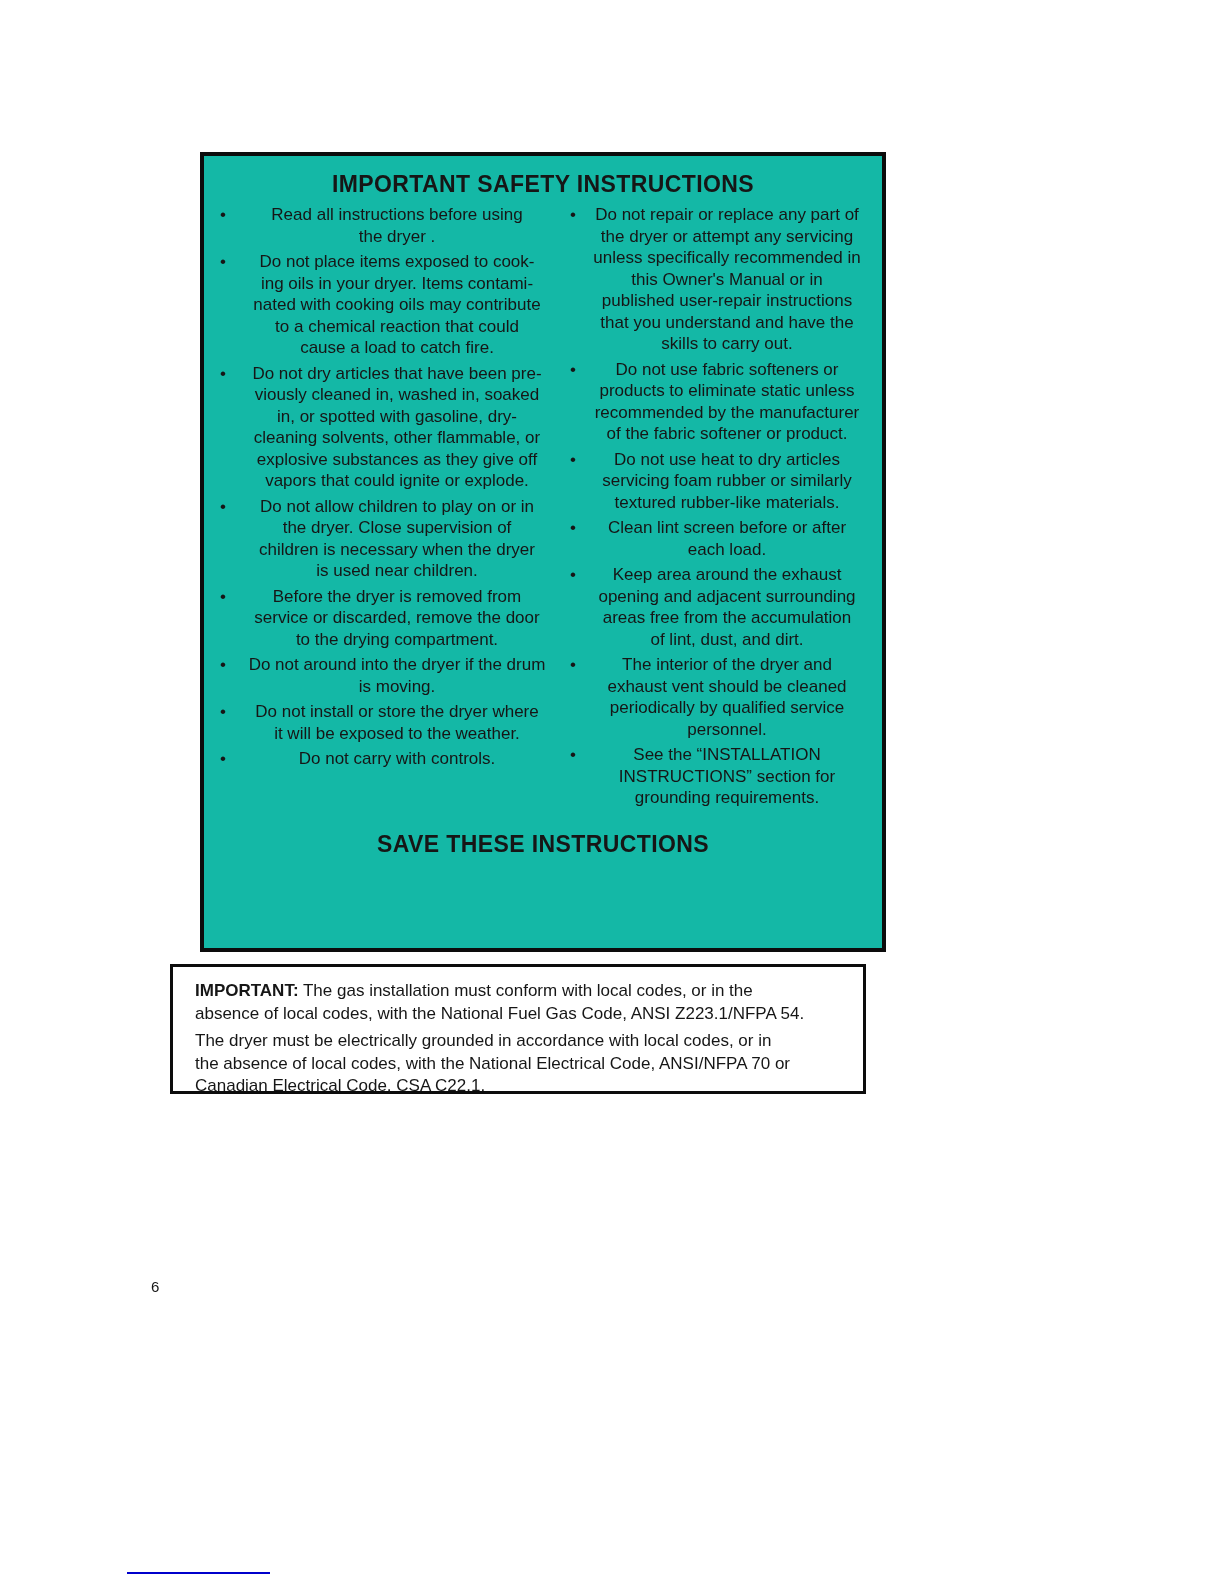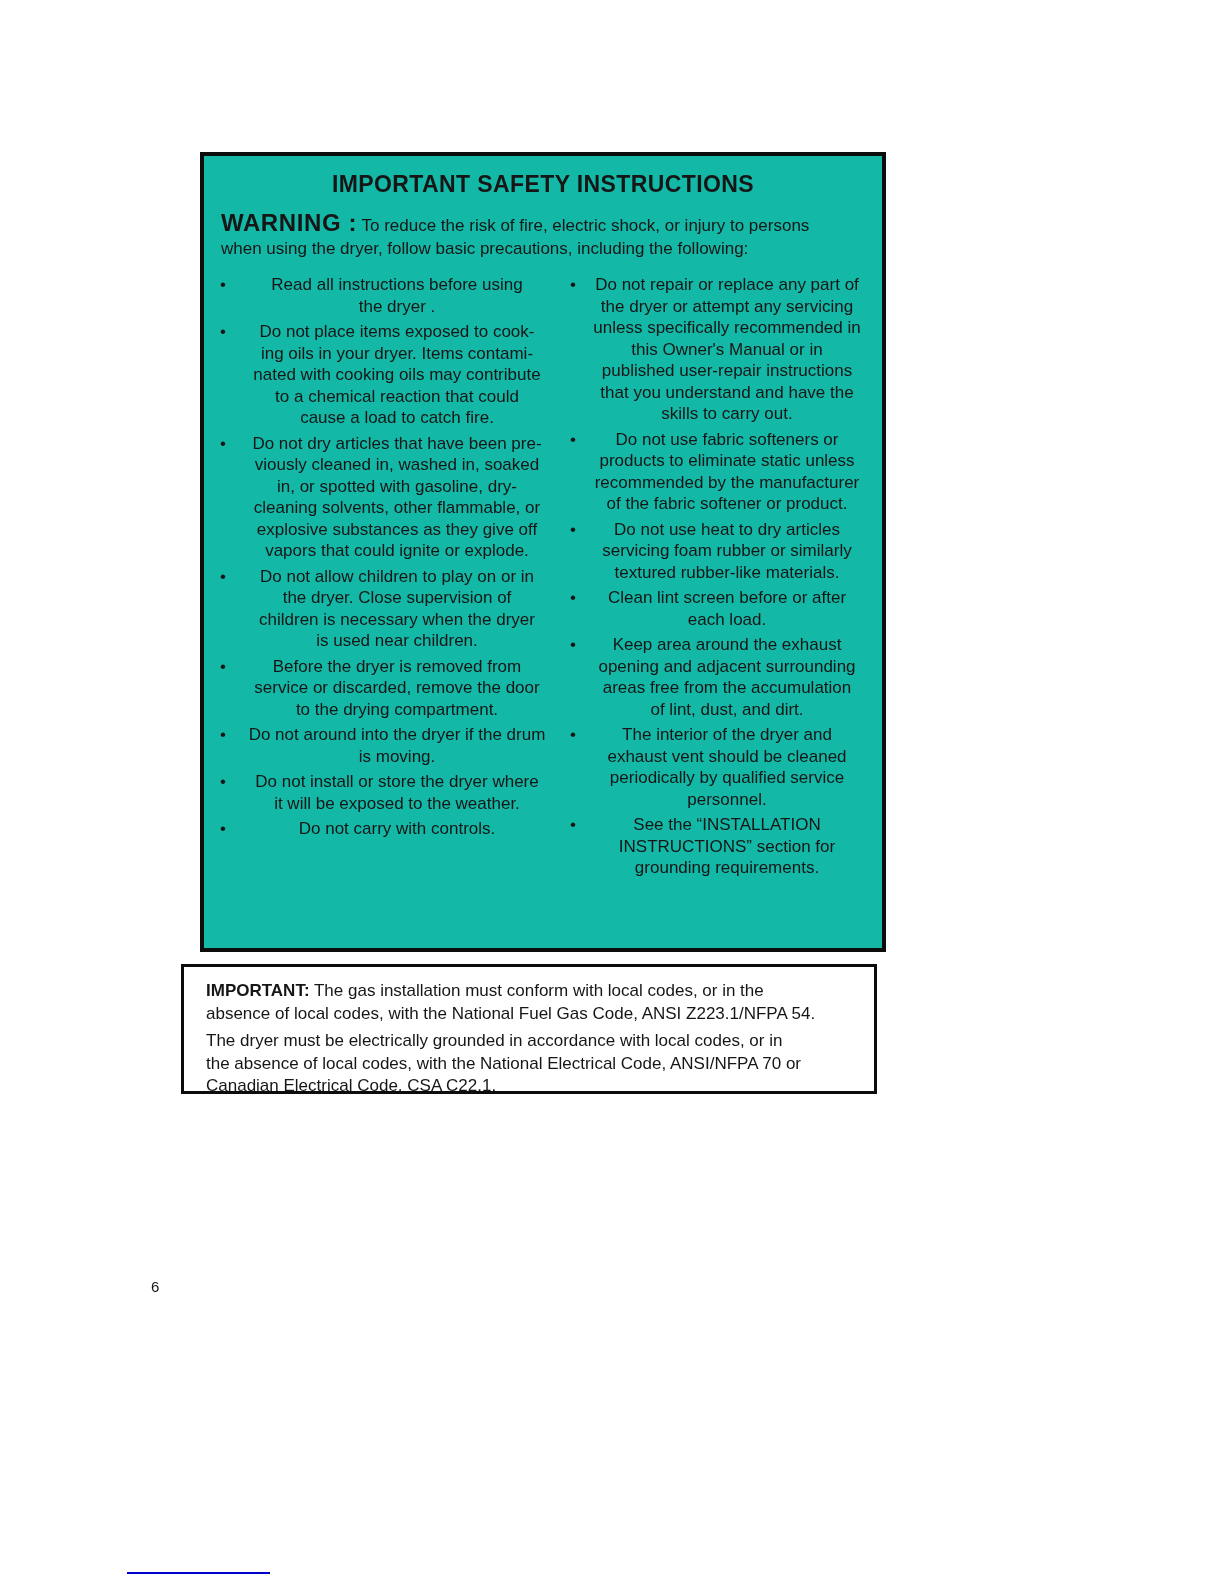--- a/index.html
+++ b/index.html
@@ -71,21 +71,21 @@
     margin-top: 18px;
     text-align: center;
     font-size: 23px;
     font-weight: bold;
     letter-spacing: 0.4px;
   }
 
   
   .important-box {
     position: absolute;
-    left: 181px;
+    left: 170px;
     top: 964px;
     width: 690px;
     height: 124px;
     border: 3px solid #0c0c0c;
     background: #ffffff;
   }
   .important-para {
     margin: 13px 20px 0 22px;
     font-size: 17px;
     line-height: 22.5px;
@@ -111,22 +111,20 @@
   }
 </style>
 </head>
 <body>
 
 <div class="page">
 
   <div class="safety-box">
     <div class="safety-title">IMPORTANT SAFETY INSTRUCTIONS</div>
 
-    <div class="warning-para"><span class="warning-label">WARNING :</span>  <span>To reduce the risk of fire, electric shock, or injury to persons
-when using the dryer, follow basic precautions, including the following:</span></div>
 
     <div class="columns">
       <div class="col col-left">
         <div class="bullet-item">
             <span class="bullet-marker">•</span>
             <span class="bullet-text">Read all instructions before using
 the dryer .</span>
           </div>
         <div class="bullet-item">
             <span class="bullet-marker">•</span>
@@ -218,20 +216,21 @@
           </div>
         <div class="bullet-item">
             <span class="bullet-marker">•</span>
             <span class="bullet-text">See the “INSTALLATION
 INSTRUCTIONS” section for
 grounding requirements.</span>
           </div>
       </div>
     </div>
 
+    <div class="save-heading">SAVE THESE INSTRUCTIONS</div>
   </div>
 
   <div class="important-box">
     <div class="important-para"><span class="important-label">IMPORTANT:</span> <span>The gas installation must conform with local codes, or in the
 absence of local codes, with the National Fuel Gas Code, ANSI Z223.1/NFPA 54.</span></div>
     <div class="important-para"><span>The dryer must be electrically grounded in accordance with local codes, or in
 the absence of local codes, with the National Electrical Code, ANSI/NFPA 70 or
 Canadian Electrical Code, CSA C22.1.</span></div>
   </div>
 

